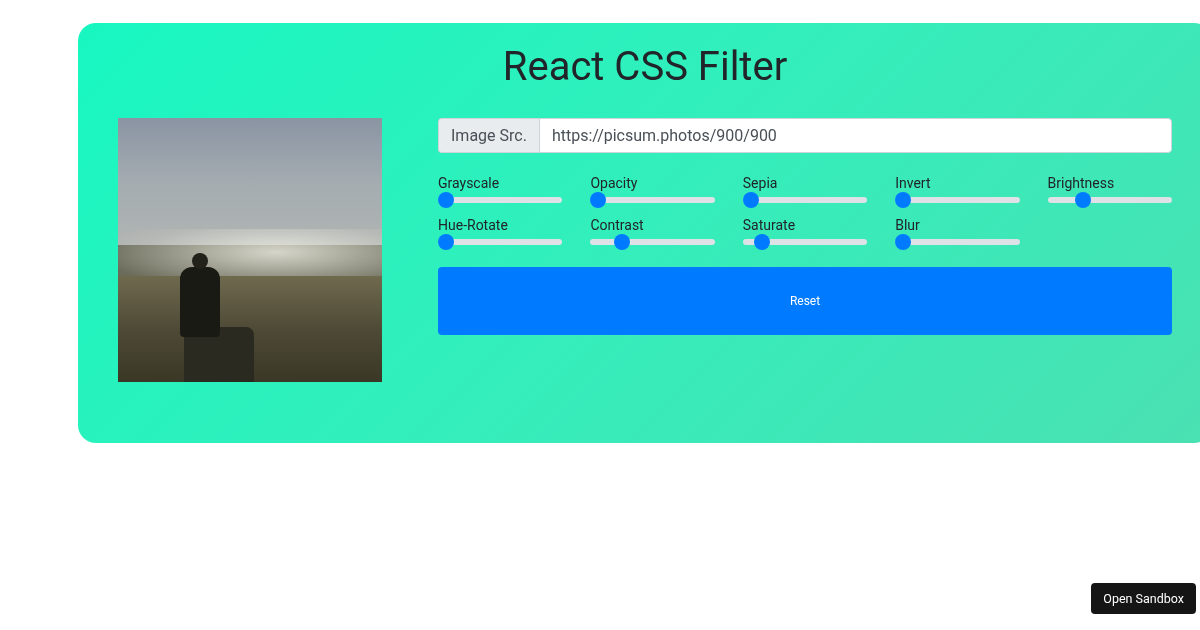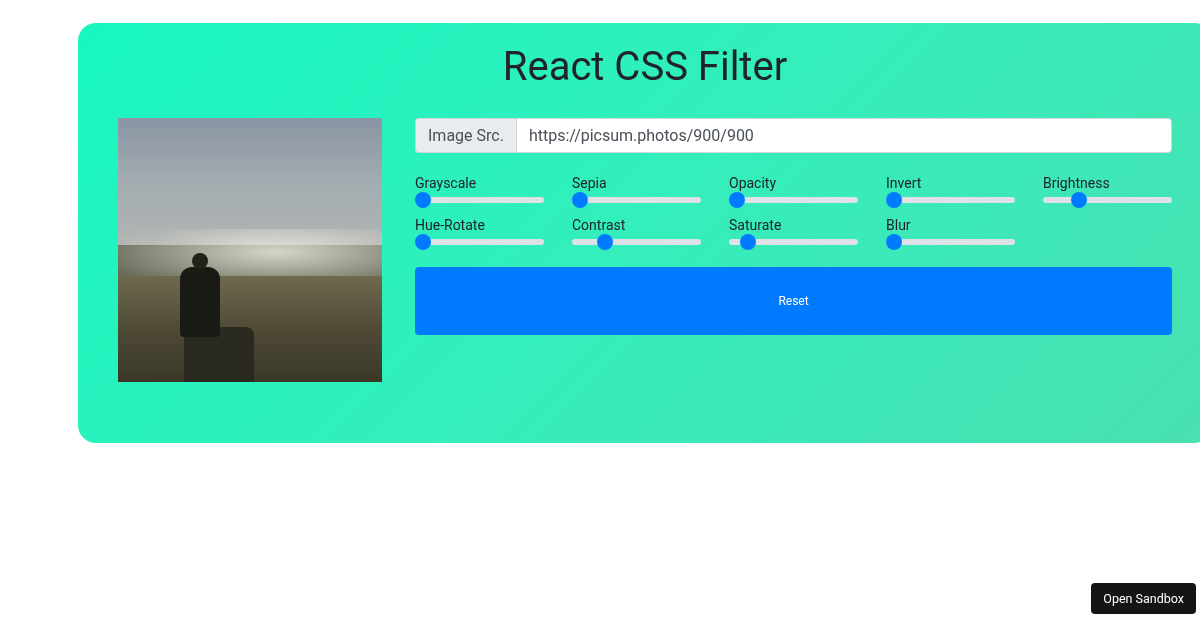--- a/index.html
+++ b/index.html
@@ -26,21 +26,21 @@
     }
     .title {
       font-size: 40px;
       font-weight: 400;
       text-align: center;
       color: #212529;
       margin-bottom: 28px;
     }
     .content {
       display: flex;
-      gap: 33px;
+      gap: 56px;
       align-items: flex-start;
     }
     .preview {
       flex: 0 0 264px;
     }
     .preview-img {
       width: 264px;
       height: 264px;
       background: #6b6b5a;
       position: relative;
@@ -189,25 +189,25 @@
       <div class="input-group">
         <span class="input-label">Image Src.</span>
         <input class="input-field" type="text" value="https://picsum.photos/900/900" style="">
       </div>
       <div class="sliders">
         <div class="slider-item">
           <span class="slider-label">Grayscale</span>
           <input class="slider" type="range" min="0" max="100" value="0" style="">
         </div>
         <div class="slider-item">
+          <span class="slider-label">Opacity</span>
+          <input class="slider" type="range" min="0" max="100" value="0" style="">
+        </div>
+        <div class="slider-item">
           <span class="slider-label">Sepia</span>
-          <input class="slider" type="range" min="0" max="100" value="0" style="">
-        </div>
-        <div class="slider-item">
-          <span class="slider-label">Opacity</span>
           <input class="slider" type="range" min="0" max="100" value="0" style="">
         </div>
         <div class="slider-item">
           <span class="slider-label">Invert</span>
           <input class="slider" type="range" min="0" max="100" value="0" style="">
         </div>
         <div class="slider-item">
           <span class="slider-label">Brightness</span>
           <input class="slider" type="range" min="0" max="100" value="25" style="">
         </div>

